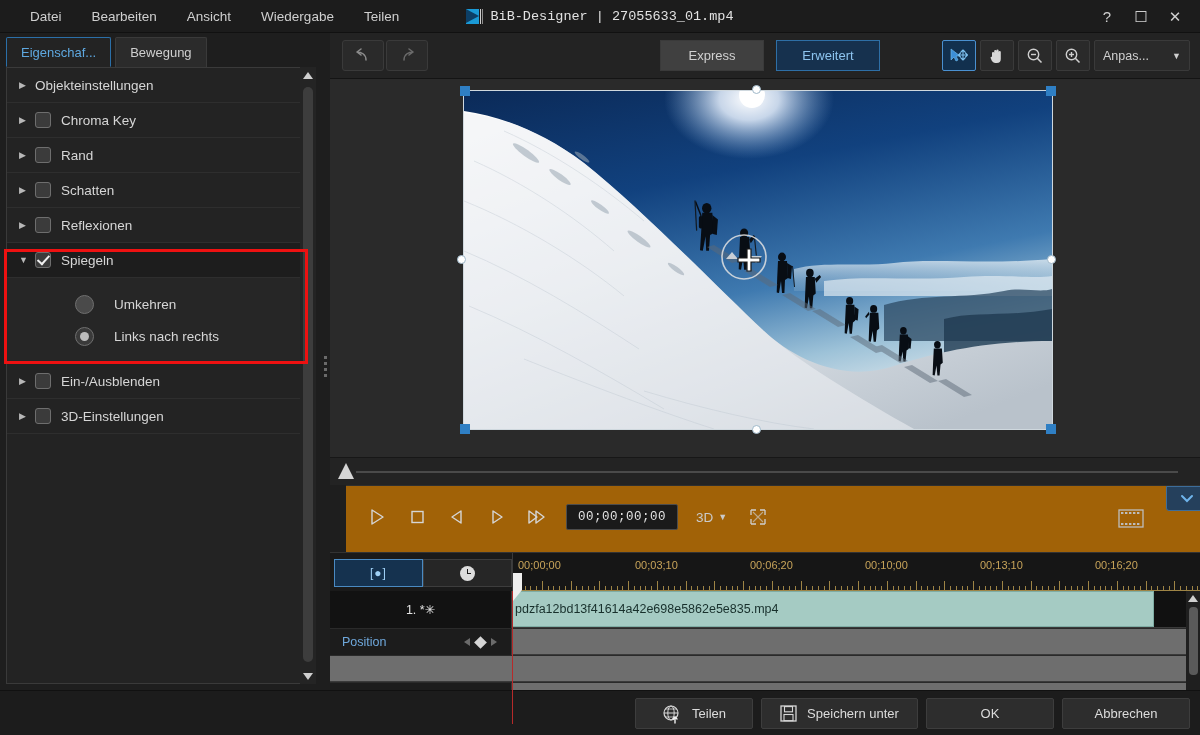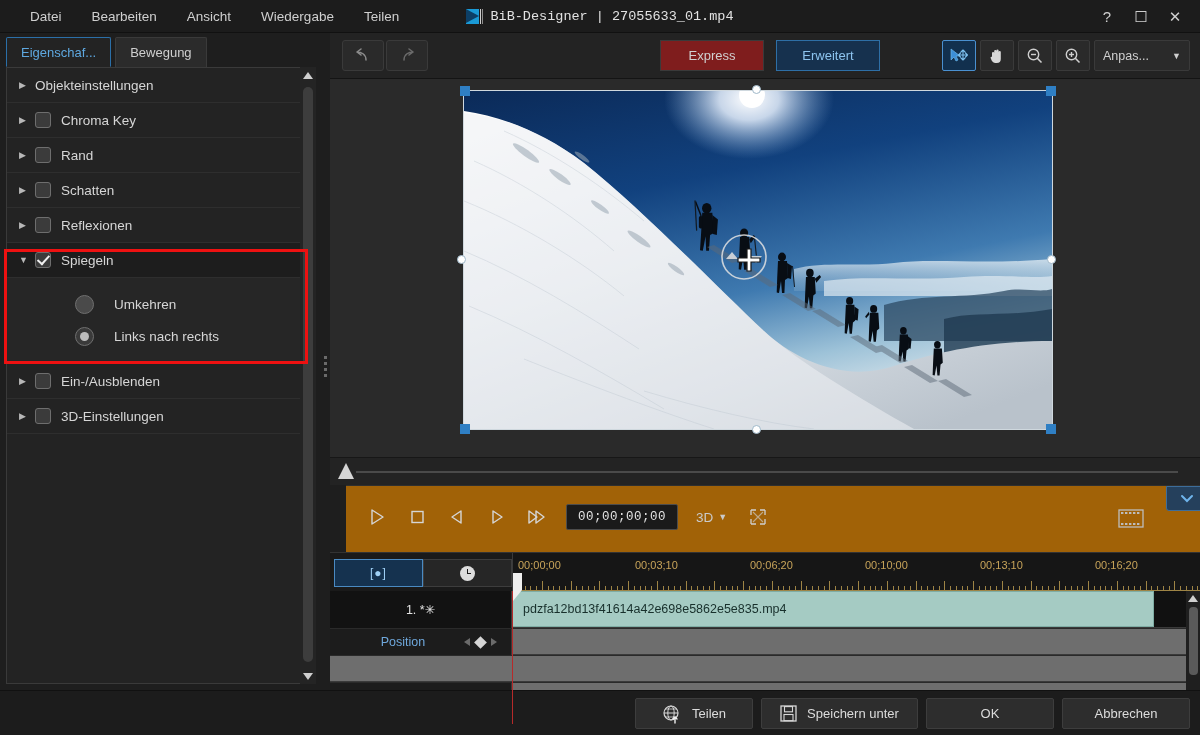--- a/index.html
+++ b/index.html
@@ -3,21 +3,21 @@
 <meta charset="utf-8">
 <style>
   * { box-sizing: border-box; margin: 0; padding: 0; }
   html, body {
     width: 1200px; height: 735px;
     background: #1b1b1b;
     font-family: "Liberation Sans", sans-serif;
     overflow: hidden;
     color: #d4d4d4;
   }
-  #app { position: relative; width: 1200px; height: 656px; background: #1e1e1e; text-align: center; }
+  #app { position: relative; width: 1200px; height: 656px; background: #1e1e1e; }
 
   
   .titlebar {
     position: absolute; top: 0; left: 0; width: 1200px; height: 33px;
     background: #1c1c1c;
     border-bottom: 1px solid #111;
   }
   .menubar { position: absolute; left: 28px; top: 0; height: 33px; display: flex; align-items: center; gap: 26px; }
   .menubar .mi { font-size: 13.5px; color: #cfcfcf; cursor: default; padding: 3px 2px; }
 
@@ -81,21 +81,21 @@
 
   
   .rightpane { position: absolute; left: 330px; top: 33px; width: 870px; height: 657px; background: #1e1e1e; }
 
   .toolbar { position: absolute; left: 0; top: 0; width: 870px; height: 46px; background: #232323;
      border-bottom: 1px solid #141414; }
   .tb-nav { position: absolute; left: 12px; top: 7px; display: flex; gap: 2px; }
   .navbtn { width: 42px; height: 31px; background: #2a2a2a; border: 1px solid #3a3a3a; border-radius: 3px;
      display: flex; align-items: center; justify-content: center; color: #8b8b8b; cursor: default; }
   .modebtns { position: absolute; left: 330px; top: 7px; display: flex; }
-  .modebtn { width: 104px; height: 31px; background: #7f1d1d; border: 1px solid #3a3a3a;
+  .modebtn { width: 104px; height: 31px; background: #404040; border: 1px solid #3a3a3a;
      display: flex; align-items: center; justify-content: center; font-size: 13px; color: #d0d0d0; cursor: default; }
   .modebtn.sel { background: #16314e; color: #8dc4ef; border-color: #2e6fa6; margin-left: 12px; }
   .tb-right { position: absolute; right: 10px; top: 7px; display: flex; gap: 4px; align-items: center; }
   .tbtn { width: 34px; height: 31px; background: #2a2a2a; border: 1px solid #3a3a3a; border-radius: 2px;
      display: flex; align-items: center; justify-content: center; cursor: default; }
   .tbtn.active { background: #12304e; border-color: #4a90d0; }
   .fitsel { width: 96px; height: 31px; background: #2a2a2a; border: 1px solid #3a3a3a; border-radius: 2px;
      display: flex; align-items: center; justify-content: space-between; padding: 0 8px; font-size: 12.5px; color: #cfcfcf; cursor: default; }
 
   .preview { position: absolute; left: 0; top: 46px; width: 870px; height: 378px; background: #2a2a2a; }
@@ -159,21 +159,21 @@
   .thead { width: 182px; height: 100%; display: flex; align-items: center; background: #1c1c1c; border-right: 1px solid #3a3a3a; }
   .thead.main { background: #121212; justify-content: center; }
   .tname { font-size: 12.5px; color: #6fa8dc; padding-left: 12px; flex: 1; }
   .kfctl { display: flex; align-items: center; gap: 6px; padding-right: 14px; }
   .kf-l, .kf-r { width: 0; height: 0; border-top: 4.5px solid transparent; border-bottom: 4.5px solid transparent; }
   .kf-l { border-right: 6px solid #6b6b6b; }
   .kf-r { border-left: 6px solid #6b6b6b; }
   .kf-d { width: 9px; height: 9px; background: #d5d5d5; transform: rotate(45deg); }
   .tbody { flex: 1; height: 100%; background: #6e6e6e; border-bottom: 1px solid #3a3a3a; }
   .clip { height: 100%; background: #a5cbc3; display: flex; align-items: center;
-     padding-left: 10px; font-size: 12.5px; color: #18302c; border: 1px solid #7fada4; }
+     padding-left: 2px; font-size: 12.5px; color: #18302c; border: 1px solid #7fada4; }
   .trow.main .tbody { background: transparent; }
   .main-label { font-size: 12.5px; color: #e3e3e3; display: flex; align-items: center; gap: 6px; }
 
   .tscroll-v { position: absolute; right: 0; top: 38px; width: 14px; height: 115px; background: #1f1f1f; }
   .tsv-thumb { position: absolute; left: 3px; top: 16px; width: 9px; height: 68px; background: #5a5a5a; border-radius: 4px; }
   .tsv-a { position: absolute; left: 0; width: 14px; height: 14px; display: flex; align-items: center; justify-content: center; }
 
   .tl-bottom { position: absolute; left: 0; bottom: 0; width: 870px; height: 18px; background: #1a1a1a; display: flex; align-items: center; }
   .zoomctl { position: absolute; left: 4px; top: 2px; width: 178px; height: 14px; display: flex; align-items: center; gap: 5px; }
   .zmark { width: 13px; height: 13px; border-radius: 50%; border: 1px solid #9a9a9a; color: #d2d2d2;

